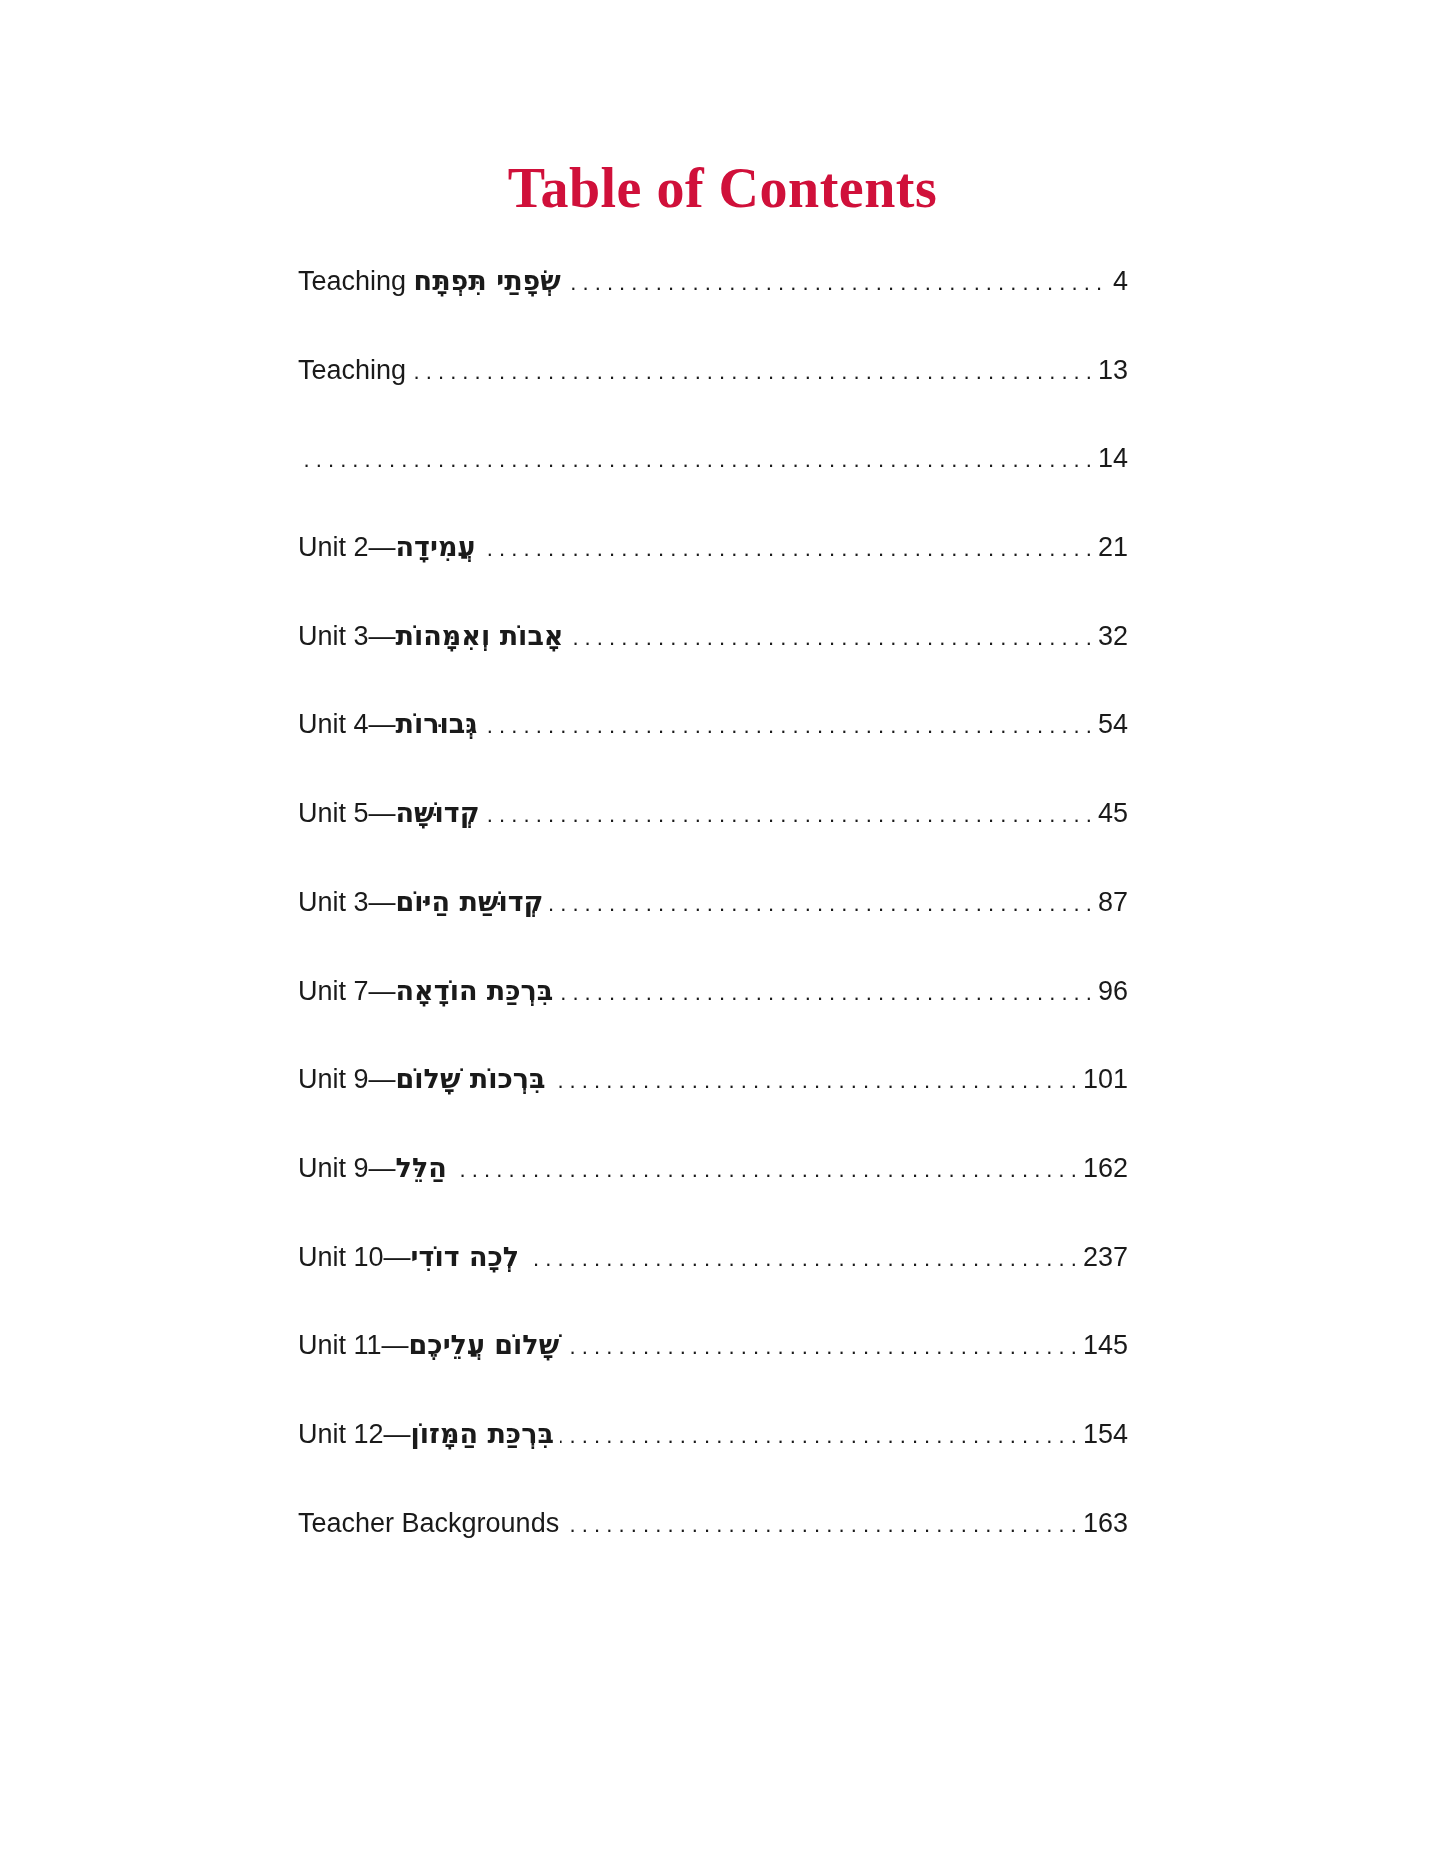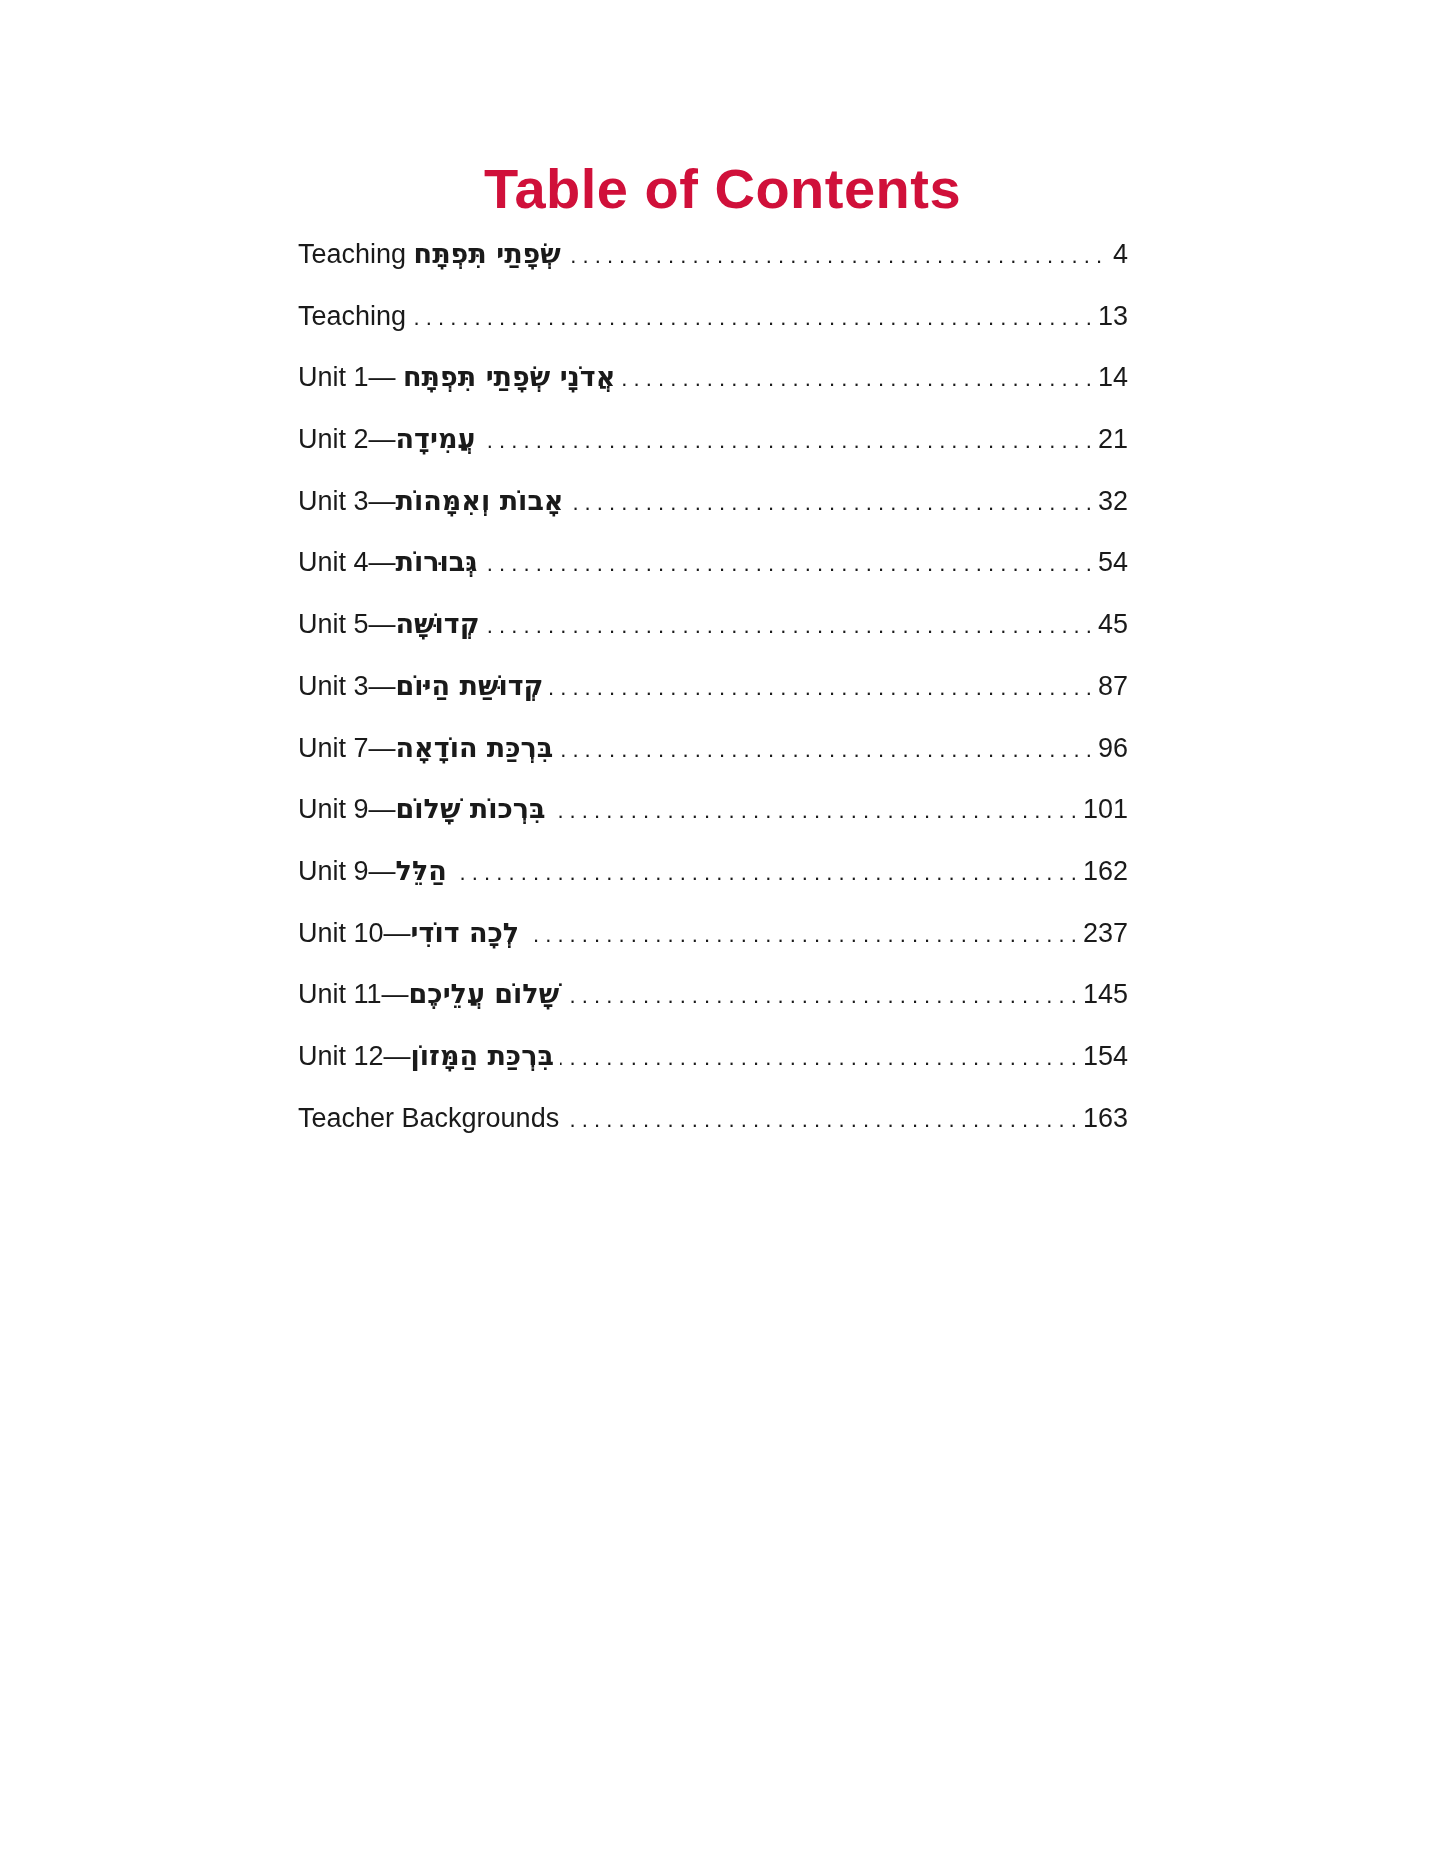--- a/index.html
+++ b/index.html
@@ -4,26 +4,26 @@
   <style>
     html, body { margin: 0; padding: 0; background: #ffffff; }
     body {
       width: 1445px; height: 1870px; position: relative; overflow: hidden;
       font-family: "Liberation Sans", "DejaVu Sans", sans-serif; color: #1a1a1a;
     }
     .title {
       position: absolute; left: 0; width: 1445px; top: 118px;
       text-align: center; font-size: 56px; font-weight: bold;
       color: #d0103a; letter-spacing: 0.5px;
-      font-family: Liberation Sans, sans-serif;
+      font-family: Liberation Serif, serif;
     }
     .toc { position: absolute; left: 298px; width: 830px; top: 234px; }
     .row {
       display: flex; align-items: baseline; height: 61.7px;
-      font-size: 27px; line-height: 40px;
+      font-size: 27px; line-height: 40px; margin-top: 27px;
     }
     .label { white-space: nowrap; flex: 0 0 auto; }
     .heb {
       font-family: "DejaVu Sans", sans-serif; font-weight: bold;
       font-size: 27px; unicode-bidi: isolate; direction: rtl;
     }
     .leader {
       flex: 1 1 auto; overflow: hidden; white-space: nowrap;
       margin: 0 6px; letter-spacing: 0; font-size: 22px; color: #1a1a1a;
       text-align: right; direction: rtl;
@@ -40,21 +40,20 @@
     <span class="label"><span>Teaching </span><span class="heb">שְׂפָתַי תִּפְתָּח</span></span>
     <span class="leader">. . . . . . . . . . . . . . . . . . . . . . . . . . . . . . . . . . . . . . . . . . . . . . . . . . . . . . . . . . . . . . . . .</span>
     <span class="page">4</span>
   </div>
   <div class="row">
     <span class="label"><span>Teaching</span><span class="heb"></span></span>
     <span class="leader">. . . . . . . . . . . . . . . . . . . . . . . . . . . . . . . . . . . . . . . . . . . . . . . . . . . . . . . . . . . . . . . . .</span>
     <span class="page">13</span>
   </div>
   <div class="row">
-    <span class="label"><span>Unit 1— </span><span class="heb">אֲדֹנָי שְׂפָתַי תִּפְתָּח</span></span>
     <span class="leader">. . . . . . . . . . . . . . . . . . . . . . . . . . . . . . . . . . . . . . . . . . . . . . . . . . . . . . . . . . . . . . . . .</span>
     <span class="page">14</span>
   </div>
   <div class="row">
     <span class="label"><span>Unit 2—</span><span class="heb">עֲמִידָה</span></span>
     <span class="leader">. . . . . . . . . . . . . . . . . . . . . . . . . . . . . . . . . . . . . . . . . . . . . . . . . . . . . . . . . . . . . . . . .</span>
     <span class="page">21</span>
   </div>
   <div class="row">
     <span class="label"><span>Unit 3—</span><span class="heb">אָבוֹת וְאִמָּהוֹת</span></span>

